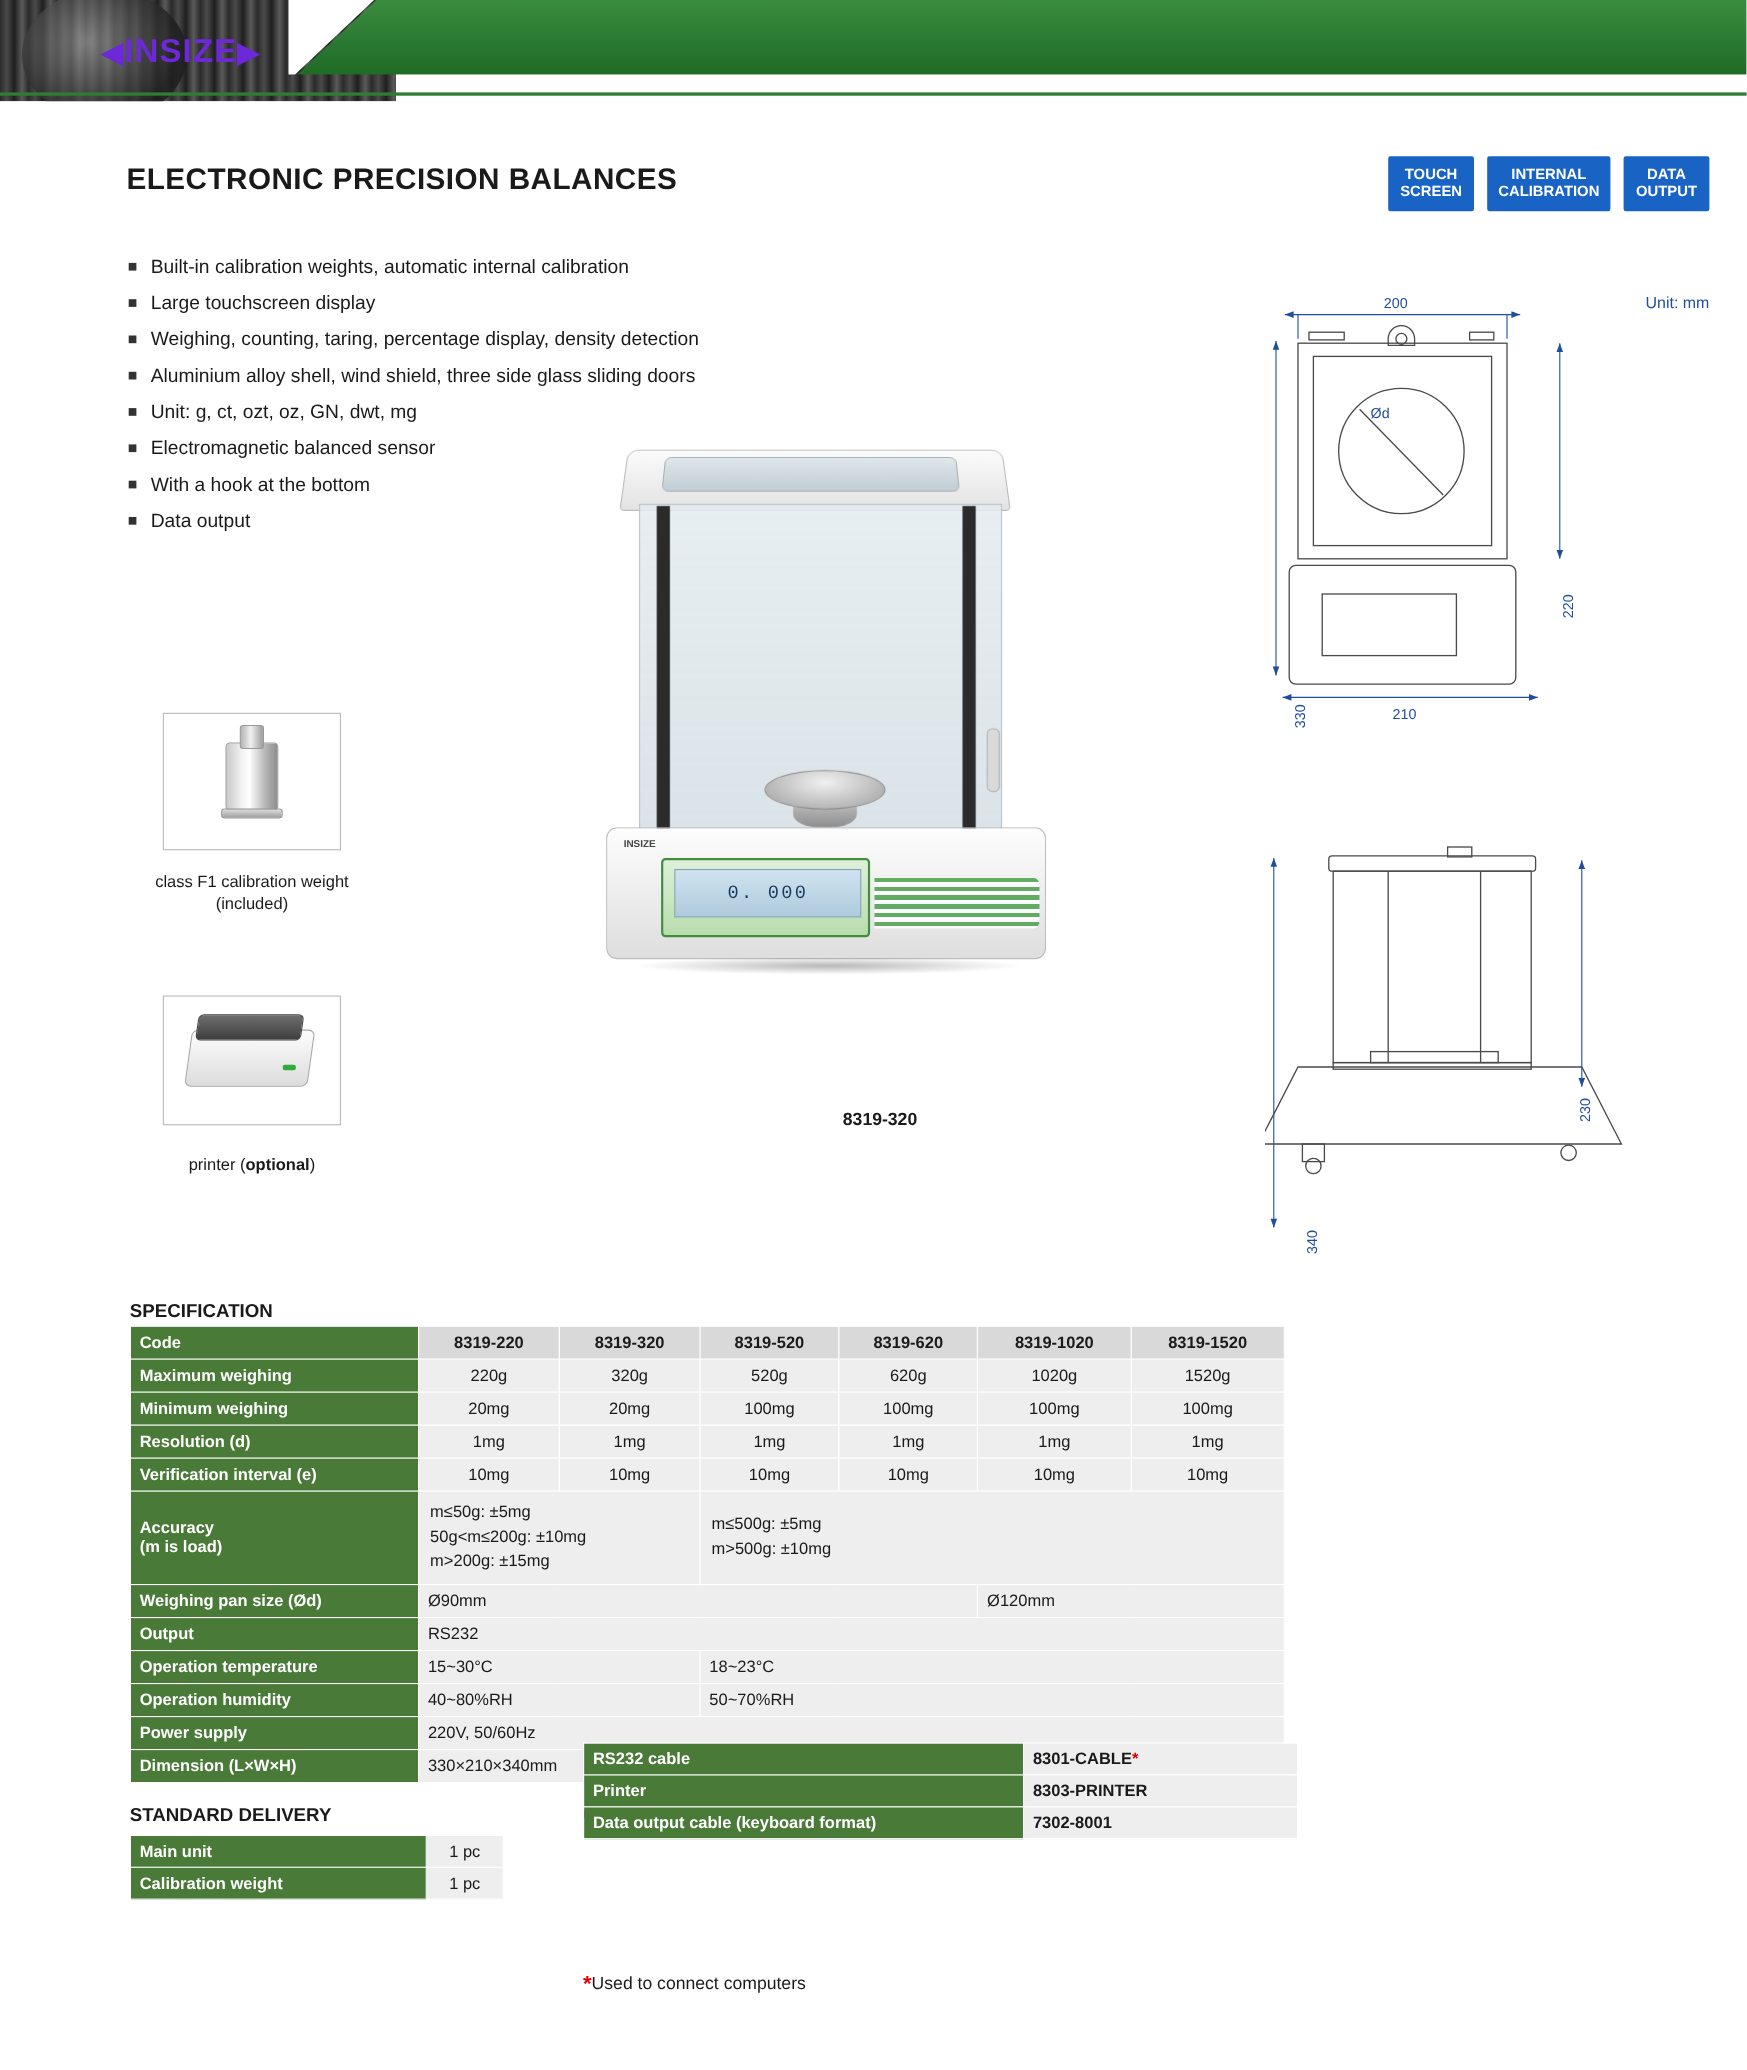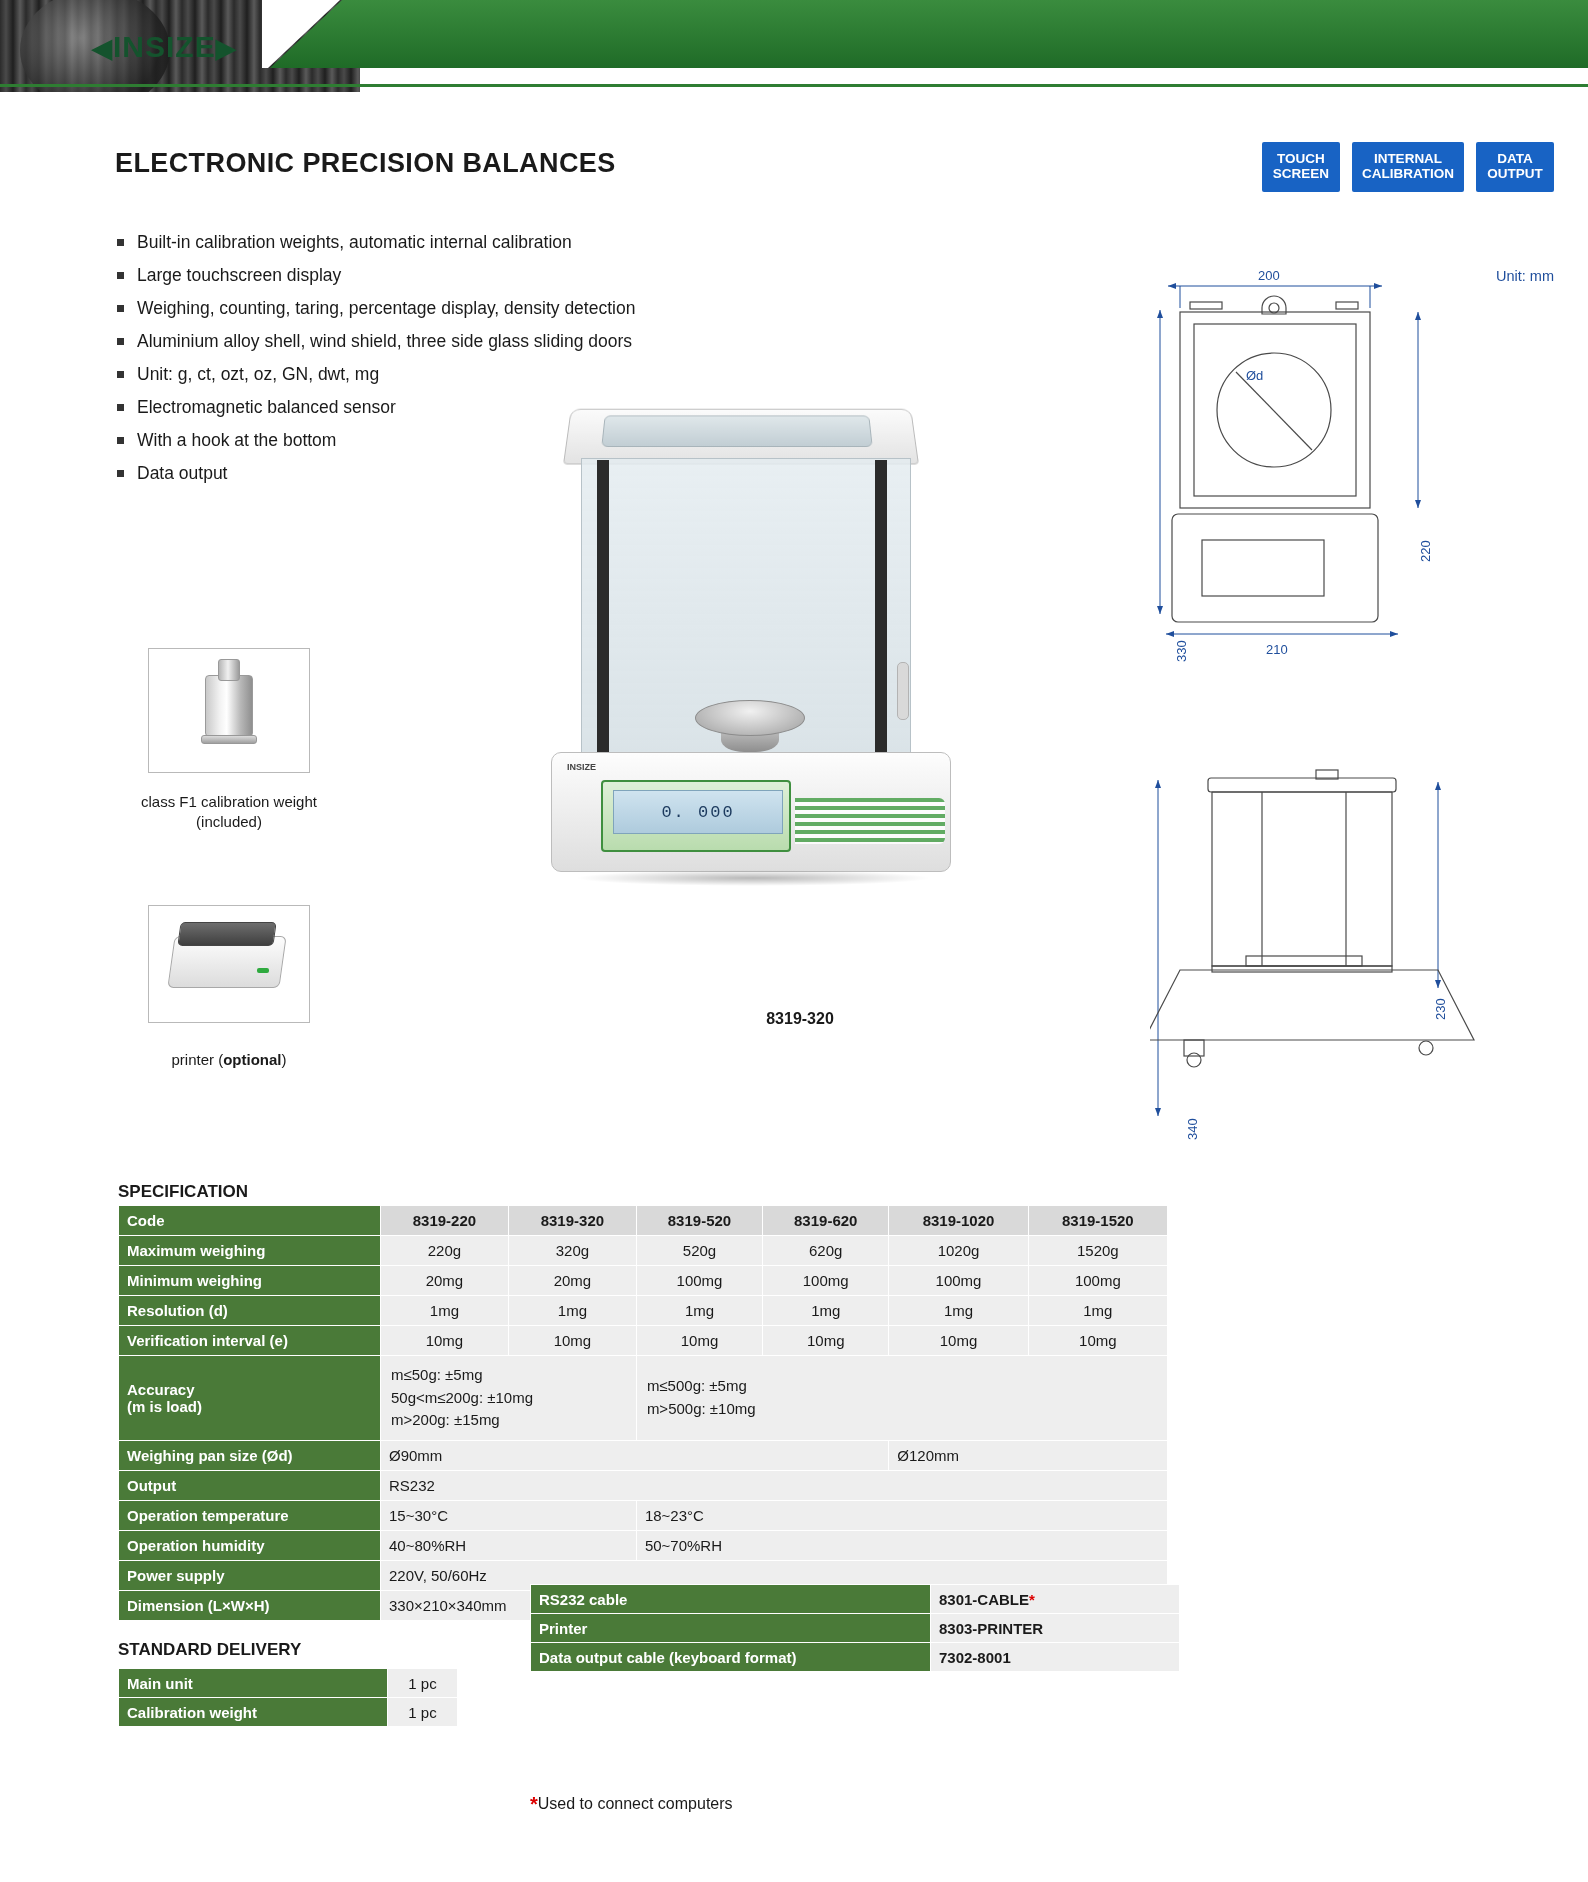--- a/index.html
+++ b/index.html
@@ -40,21 +40,21 @@
     position:absolute; left:262px; top:0; width:86px; height:68px;
     background:#ffffff;
     clip-path: polygon(0 0, 78px 0, 6px 68px, 0 68px);
   }
   .header-line {
     position:absolute; left:0; top:84px; width:1588px; height:3px;
     background:#2e7d32;
   }
   .logo {
     position:absolute; left:92px; top:30px;
-    color:#14532d; font-weight:bold; font-size:30px; letter-spacing:1px;
+    color:#6d28d9; font-weight:bold; font-size:30px; letter-spacing:1px;
     font-family:"Liberation Sans", sans-serif;
     white-space:nowrap;
   }
   .logo .arr { font-size:26px; }
 
   
   .page-title {
     position:absolute; left:115px; top:148px;
     font-size:27px; font-weight:bold; letter-spacing:.4px;
   }

